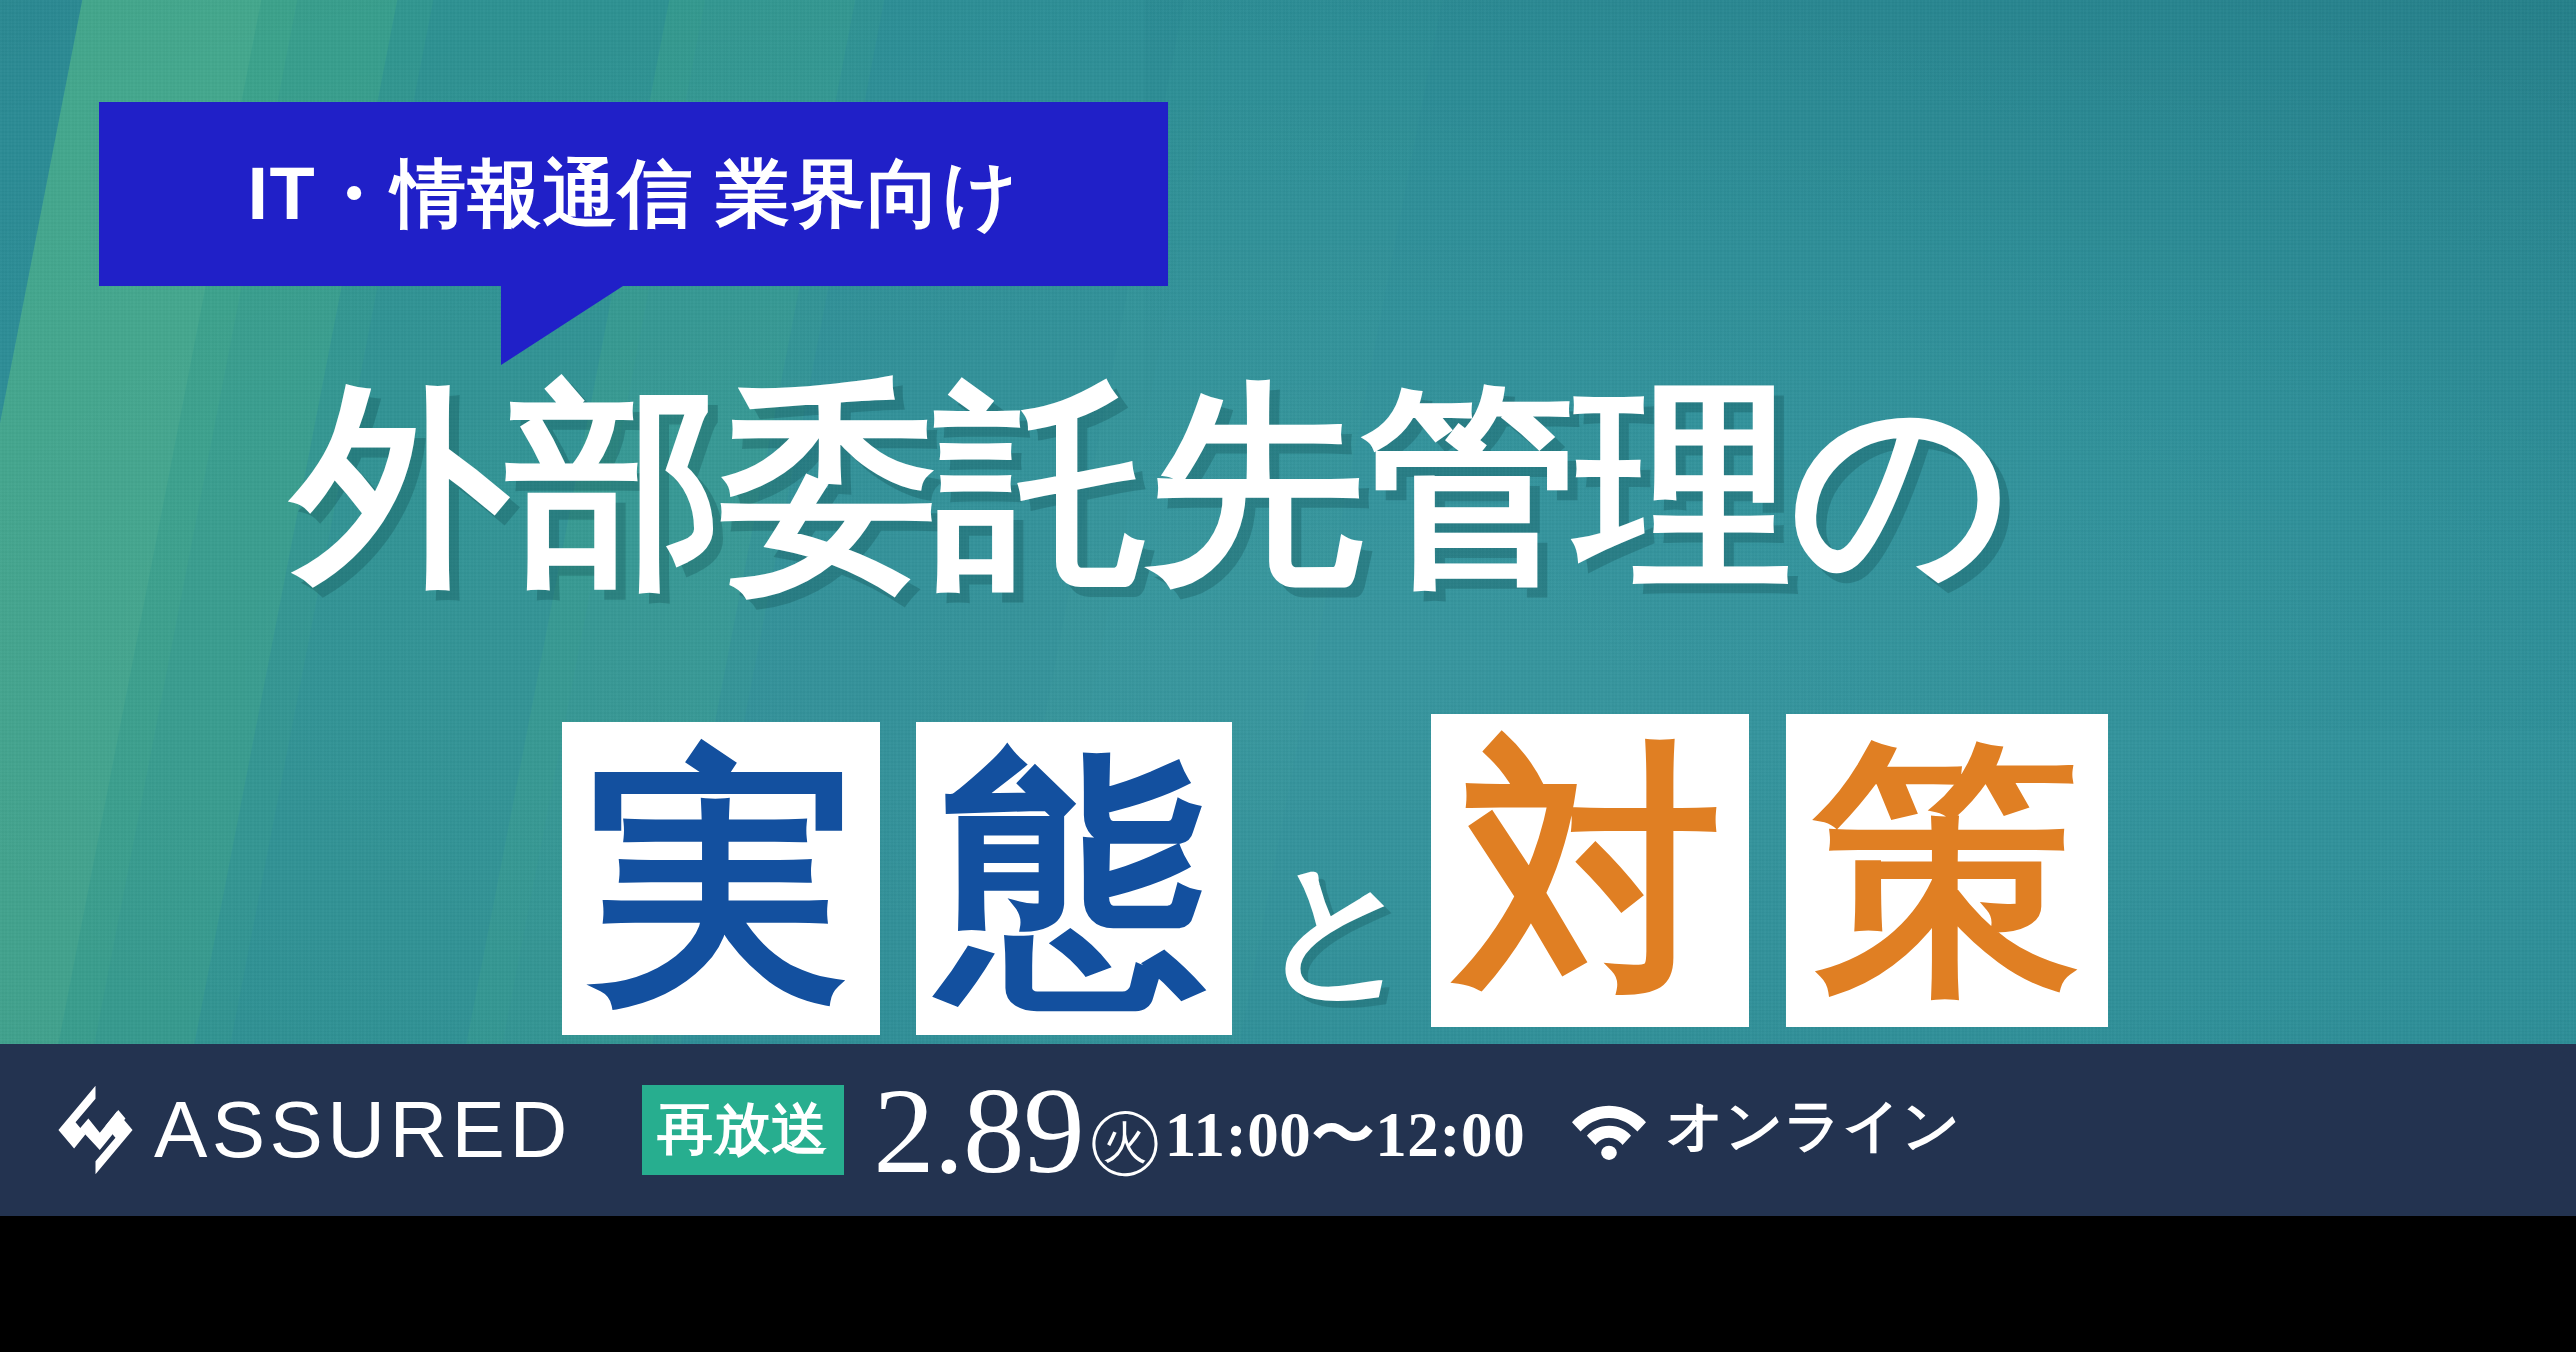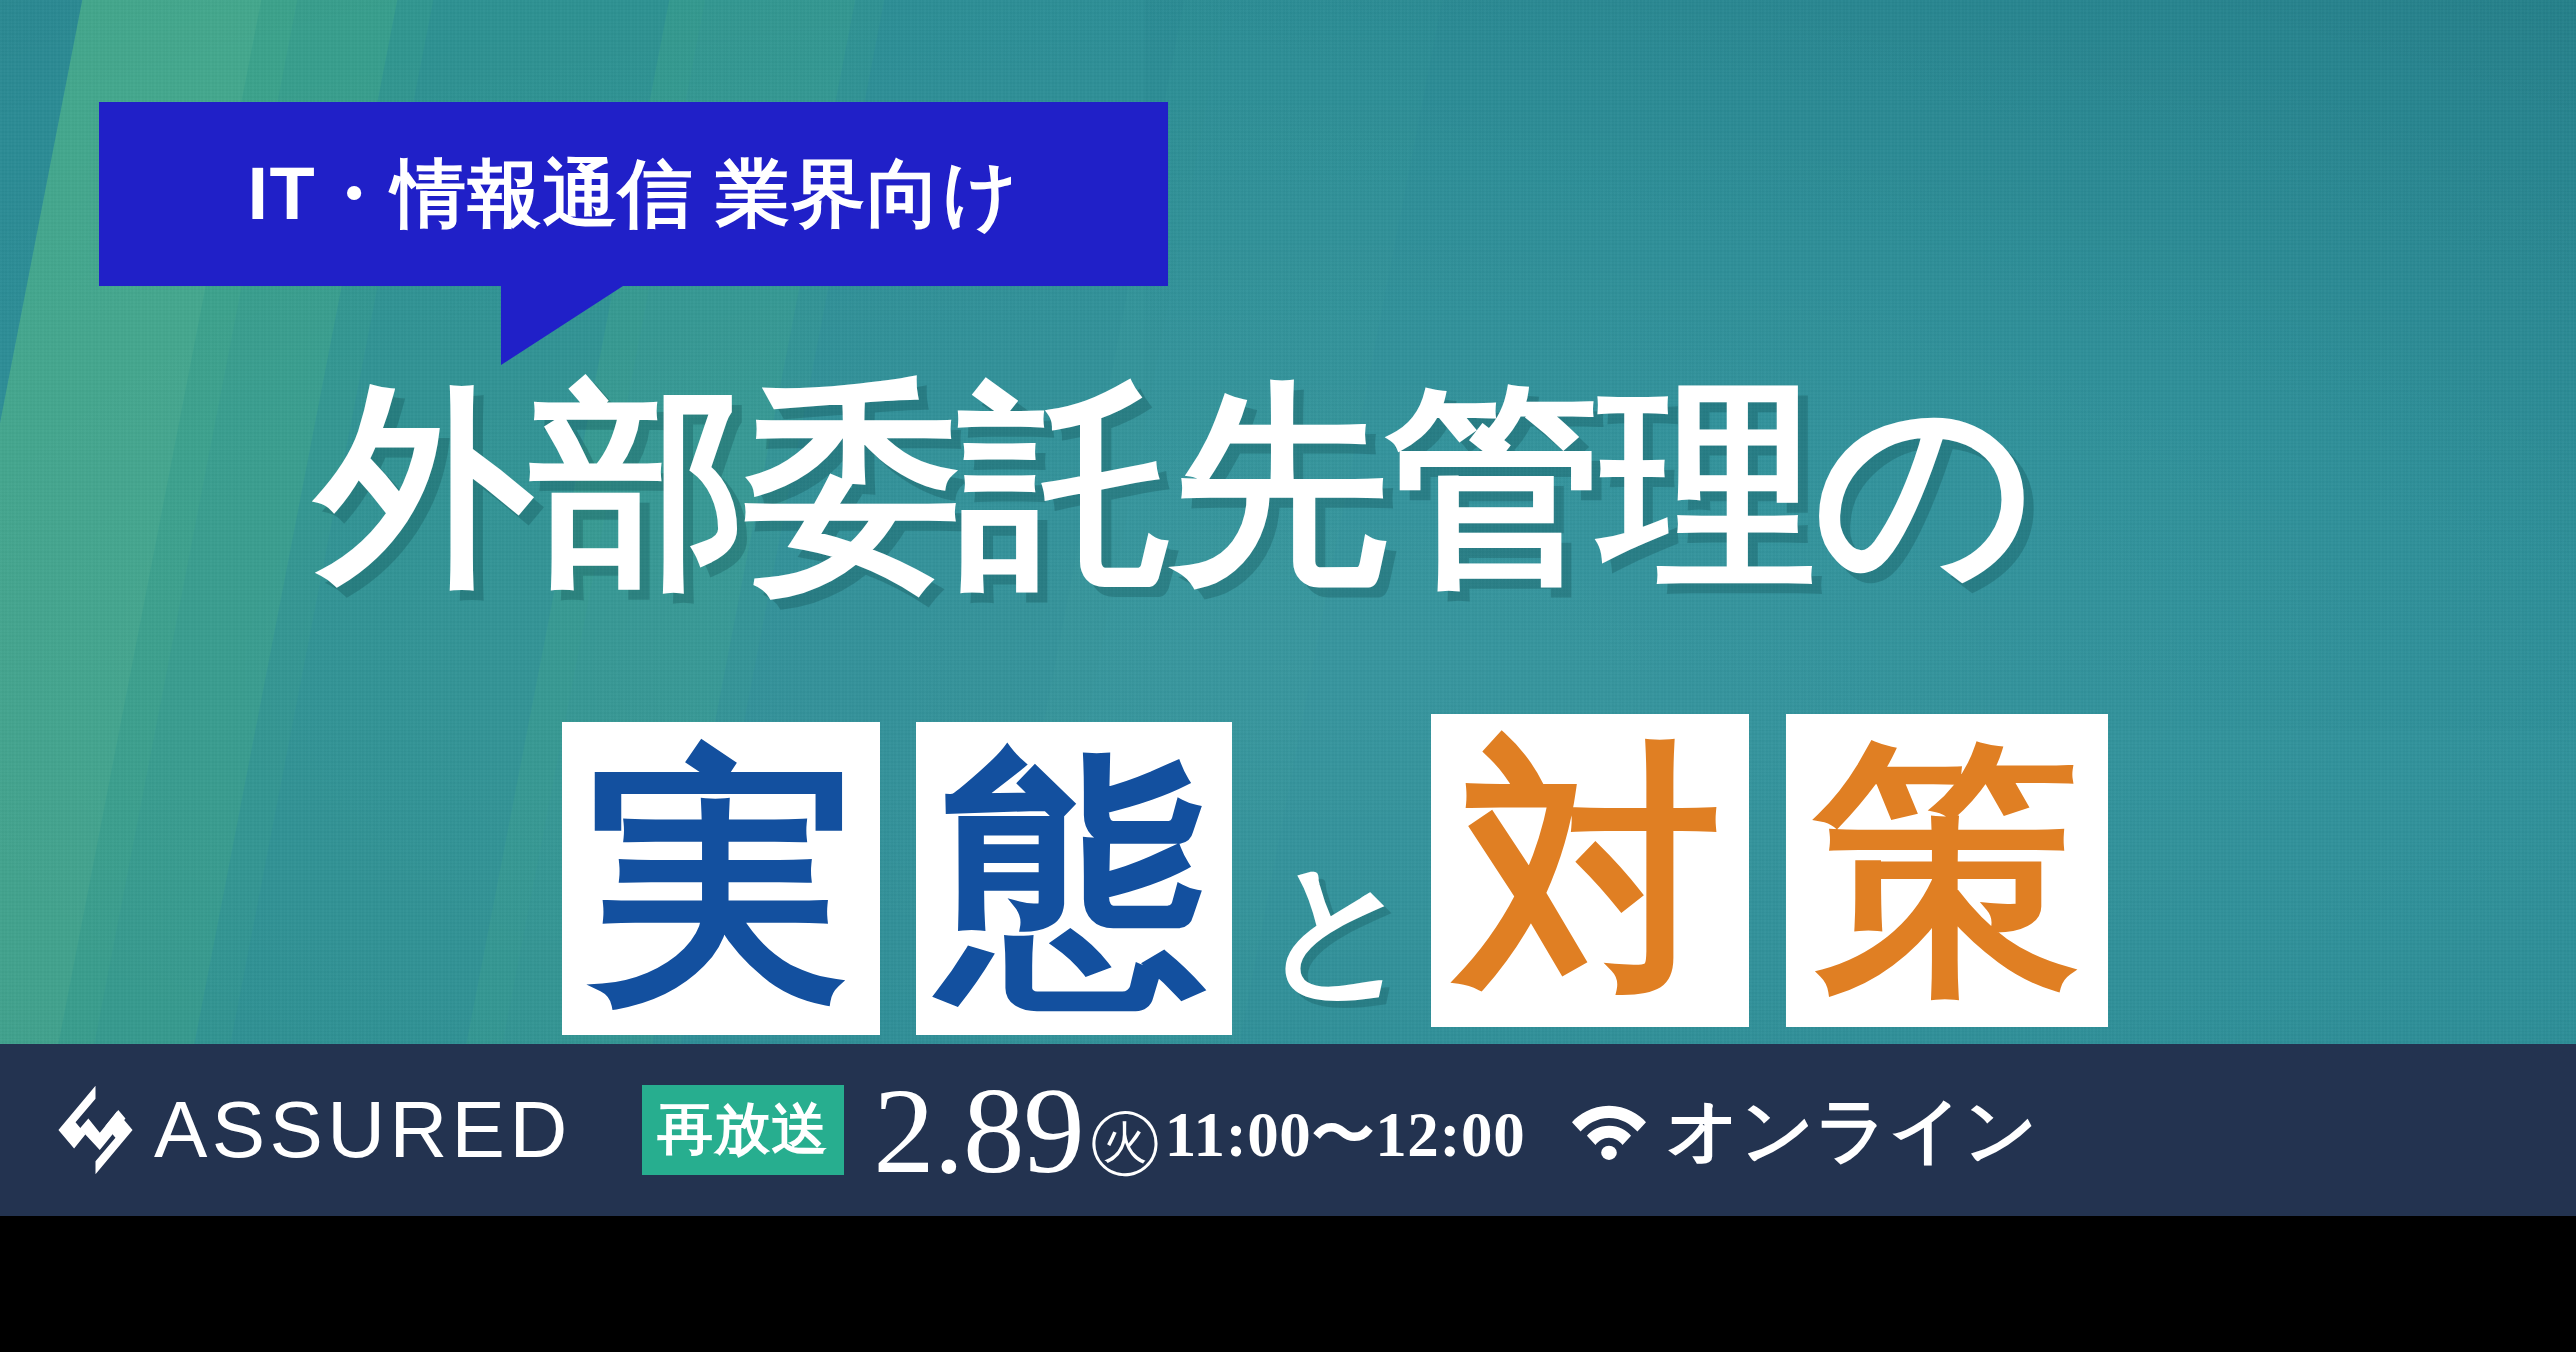--- a/index.html
+++ b/index.html
@@ -149,22 +149,23 @@
     line-height:1; letter-spacing:.01em;
     font-family:"Liberation Serif", serif;
     position:relative; top:5.7px;
   }
   #venue {
     display:flex; align-items:center; gap:20px;
     margin-left:47px;
   }
   #wifi-icon { width:74px; height:60px; flex:0 0 auto; }
   #venue-label {
-    color:#fff; font-size:72px; font-weight:700; line-height:1;
+    color:#fff; font-size:57px; font-weight:700; line-height:1;
     letter-spacing:.01em;
+    font-family:Liberation Mono, monospace;
   }
 </style>
 </head>
 <body>
 
 <div id="banner">
 
   <div class="bg-base"></div>
   <div class="stripe s1"></div>
   <div class="stripe s2"></div>
@@ -175,21 +176,21 @@
   <div class="bg-dark-right"></div>
   <div class="bg-vignette"></div>
   <div class="bg-noise"></div>
 
   <div id="eyebrow-tail" style="border-top-color: rgb(32, 32, 200);"></div>
   <div id="eyebrow" style="background: rgb(32, 32, 200);">
     <span id="eyebrow-label">IT・情報通信 業界向け</span>
   </div>
 
   <div id="title-line1">
-    <span id="title-line1-text" style="color: rgb(255, 255, 255); margin-left: 24px;">外部委託先管理の</span>
+    <span id="title-line1-text" style="color: rgb(255, 255, 255);">外部委託先管理の</span>
   </div>
 
   <div id="title-line2">
     <div class="chip chip-a ink-blue" style="background: rgb(255, 255, 255);">
       <span style="color: rgb(19, 80, 159);">実</span>
     </div>
     <div class="chip chip-b ink-blue" style="background: rgb(255, 255, 255);">
       <span style="color: rgb(19, 80, 159);">態</span>
     </div>
     <div id="conj">

